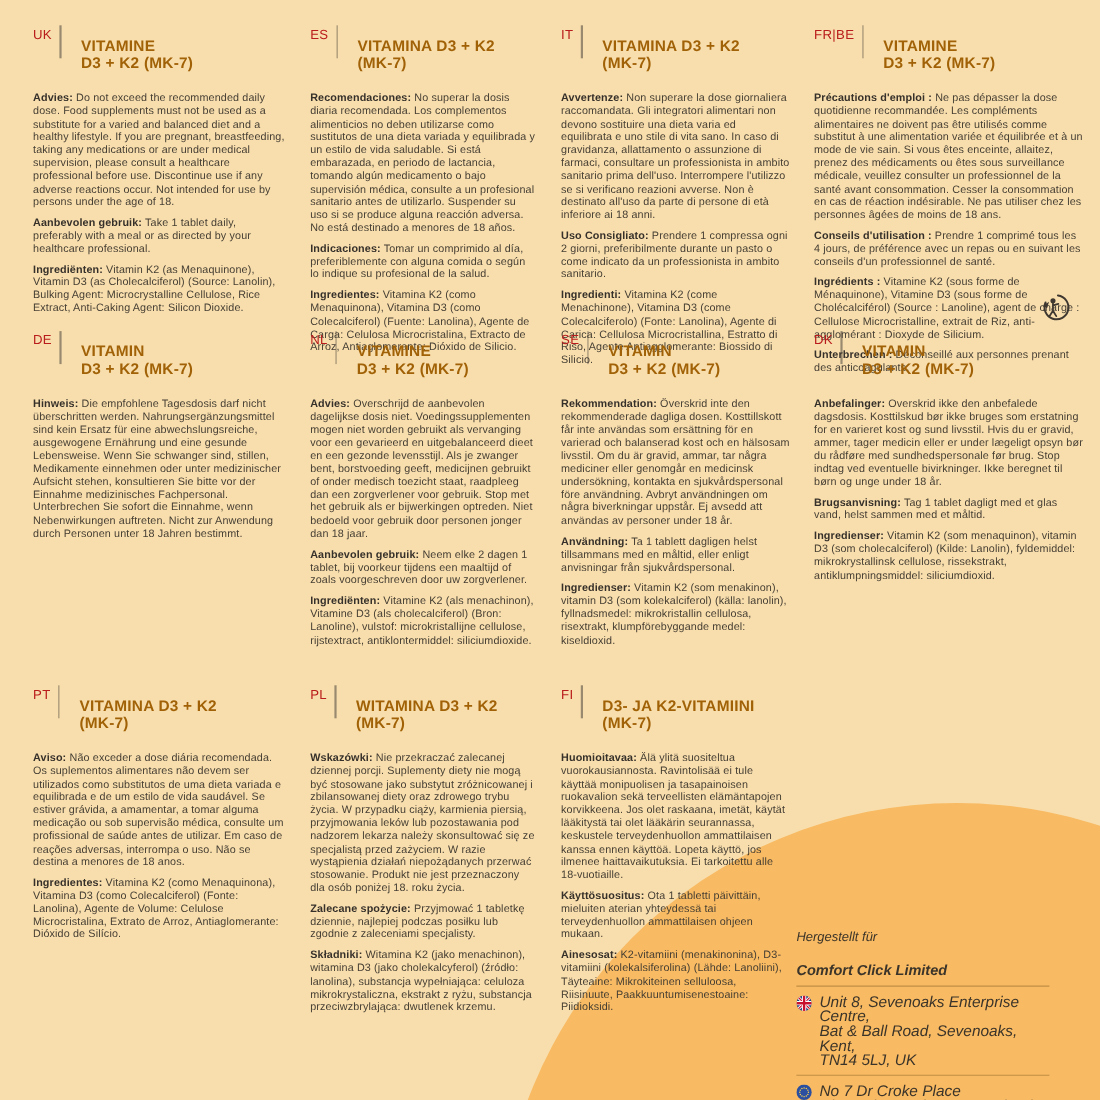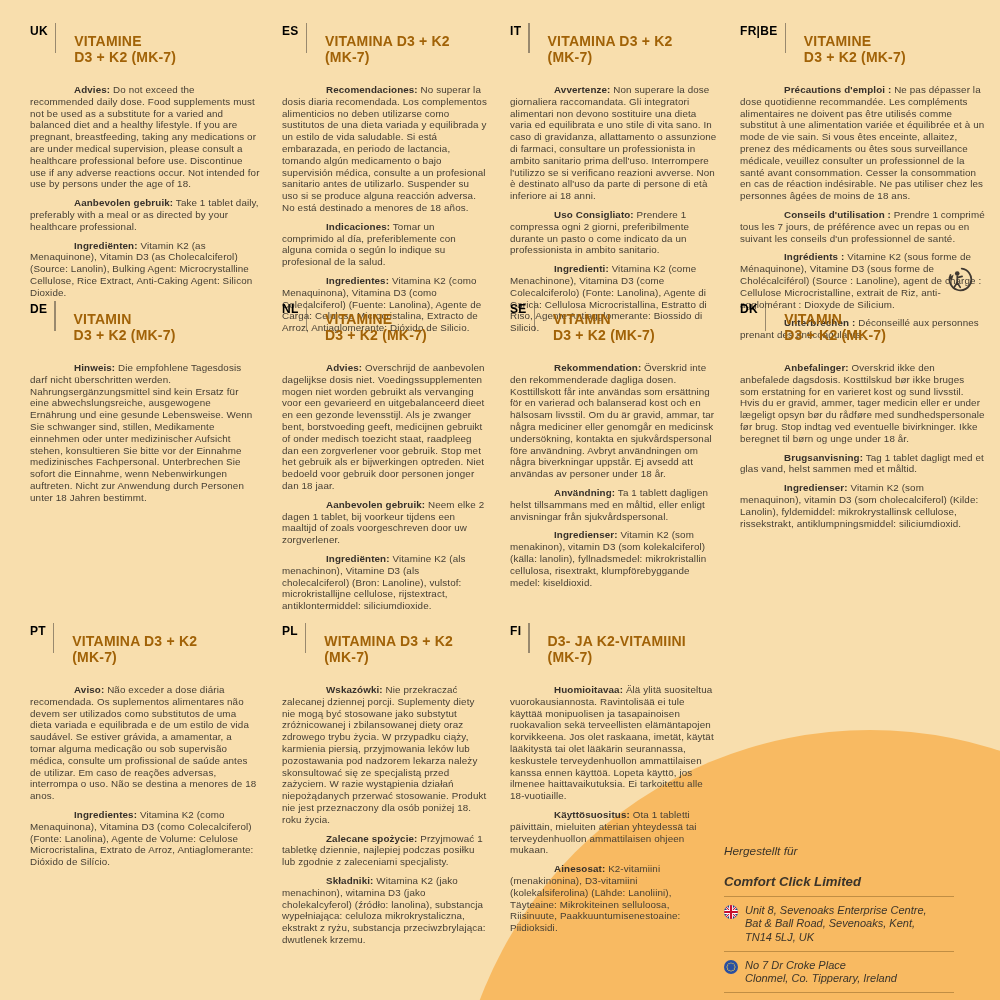--- a/index.html
+++ b/index.html
@@ -15,33 +15,33 @@
   }
   .row{
     position:absolute;left:30px;width:955px;
     display:grid;grid-template-columns:230px 206px 208px 245px;
     column-gap:22px;align-items:start;
   }
   #row-1{top:22px}
   #row-2{top:300px}
   #row-3{top:622px}
   .block-header{display:flex;gap:7px;margin-bottom:8px;align-items:flex-start;}
-  .code{font-weight:bold;font-size:12px;letter-spacing:.3px;white-space:nowrap;padding-top:2px;color:#000000;}
+  .code{font-weight:normal;font-size:12px;letter-spacing:.3px;white-space:nowrap;padding-top:2px;color:#b91c1c;}
   .sep{width:1.3px;height:30px;background:#4a443b;opacity:.55;margin-top:1px;flex:none;}
   h2.title{margin:11px;font-size:14px;line-height:16px;letter-spacing:.2px;color:#a16207;}
   .section{margin:0 0 7px 0;font-size:9.8px;line-height:11.8px;letter-spacing:.12px;}
-  .section b{color:#36302a;margin-left:44px;}
+  .section b{color:#36302a;}
   .triman{position:absolute;left:946px;top:266px;width:27px;height:27px;}
   .footer{position:absolute;left:724px;top:845px;width:230px;color:#3b342a;font-style:italic;}
   .made-for{font-size:11.8px;line-height:13px;}
   .company{font-weight:bold;font-size:13.2px;line-height:15px;margin-top:16px;}
   .divider{border:none;border-top:1px solid rgba(90,60,15,.35);margin:7px 0;height:0;}
   .addr{display:flex;gap:7px;align-items:flex-start;}
   .addr .flag{width:14px;height:14px;flex:none;margin-top:1px;}
-  .addr-lines span{display:block;font-size:11px;line-height:13.3px;}
+  .addr-lines span{display:block;font-size:14px;line-height:13.3px;}
   .brand{font-size:13.2px;margin-left:24px;}
   .brand b{letter-spacing:.1px;}
   svg{display:block;}
 </style>
 </head>
 <body>
 
 <div class="page">
 
   <div class="circle"></div>
@@ -84,21 +84,21 @@
         </div>
   </section>
       <section class="block">
     <header class="block-header">
       <span class="code">FR|BE</span>
       <span class="sep"></span>
       <h2 class="title"><span>VITAMINE</span><br><span>D3 + K2 (MK-7)</span></h2>
     </header>
     <div class="sections">
           <p class="section"><b>Précautions d'emploi :</b> <span>Ne pas dépasser la dose quotidienne recommandée. Les compléments alimentaires ne doivent pas être utilisés comme substitut à une alimentation variée et équilibrée et à un mode de vie sain. Si vous êtes enceinte, allaitez, prenez des médicaments ou êtes sous surveillance médicale, veuillez consulter un professionnel de la santé avant consommation. Cesser la consommation en cas de réaction indésirable. Ne pas utiliser chez les personnes âgées de moins de 18 ans.</span></p>
-          <p class="section"><b>Conseils d'utilisation :</b> <span>Prendre 1 comprimé tous les 7 jours, de préférence avec un repas ou en suivant les conseils d'un professionnel de santé.</span></p>
+          <p class="section"><b>Conseils d'utilisation :</b> <span>Prendre 1 comprimé tous les 4 jours, de préférence avec un repas ou en suivant les conseils d'un professionnel de santé.</span></p>
           <p class="section"><b>Ingrédients :</b> <span>Vitamine K2 (sous forme de Ménaquinone), Vitamine D3 (sous forme de Cholécalciférol) (Source : Lanoline), agent de charge : Cellulose Microcristalline, extrait de Riz, anti-agglomérant : Dioxyde de Silicium.</span></p>
           <p class="section"><b>Unterbrechen :</b> <span>Déconseillé aux personnes prenant des anticoagulants.</span></p>
         </div>
   </section>
     </div>
   <div class="row" id="row-2">
       <section class="block">
     <header class="block-header">
       <span class="code">DE</span>
       <span class="sep"></span>

